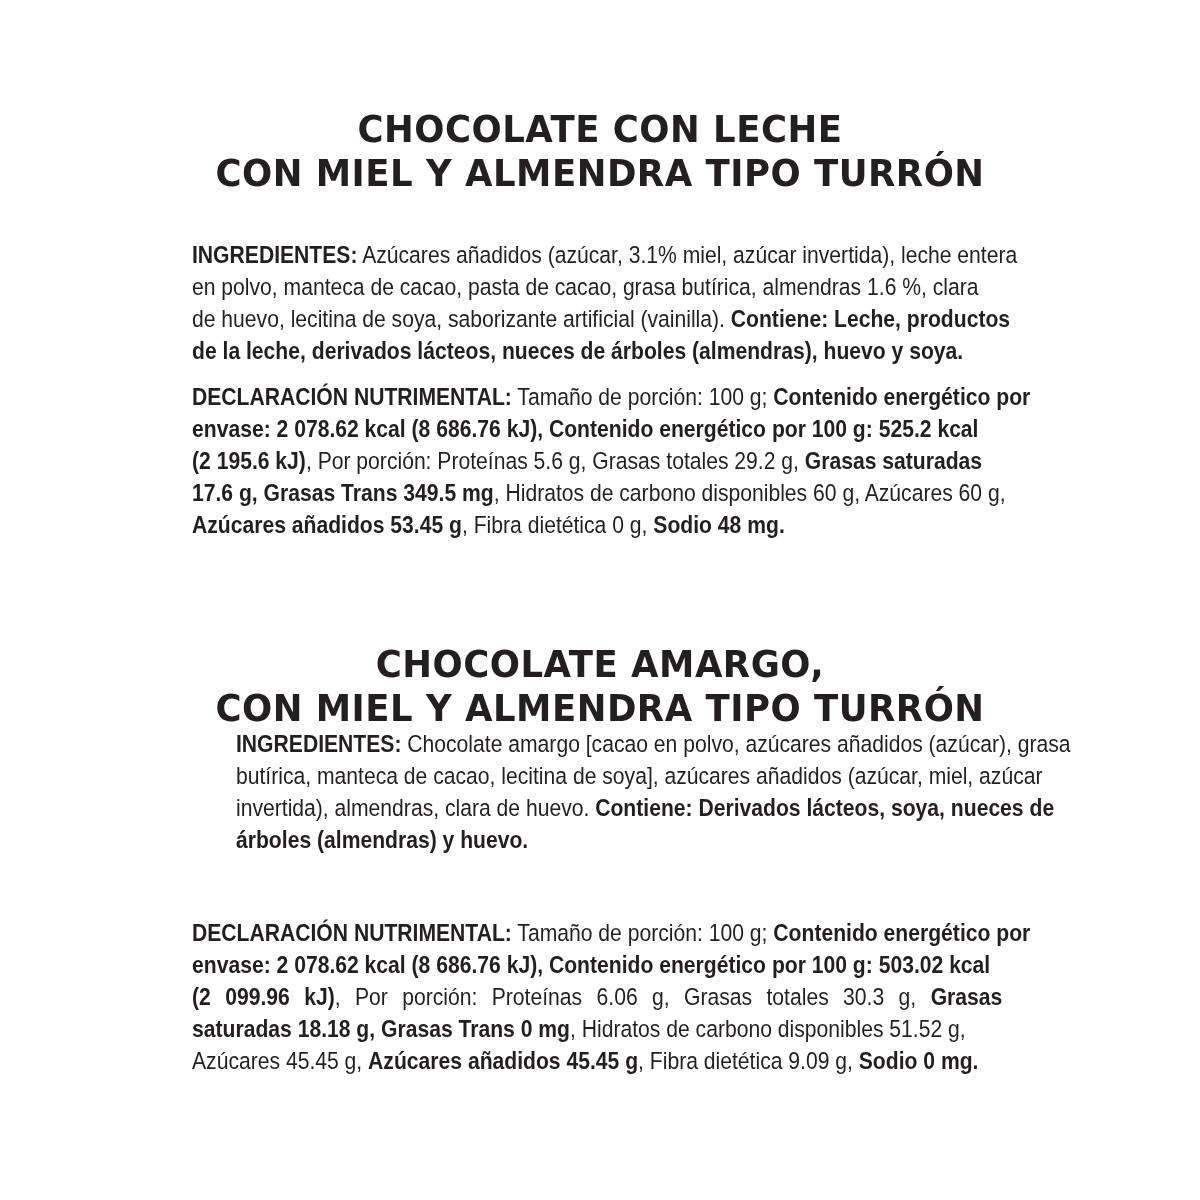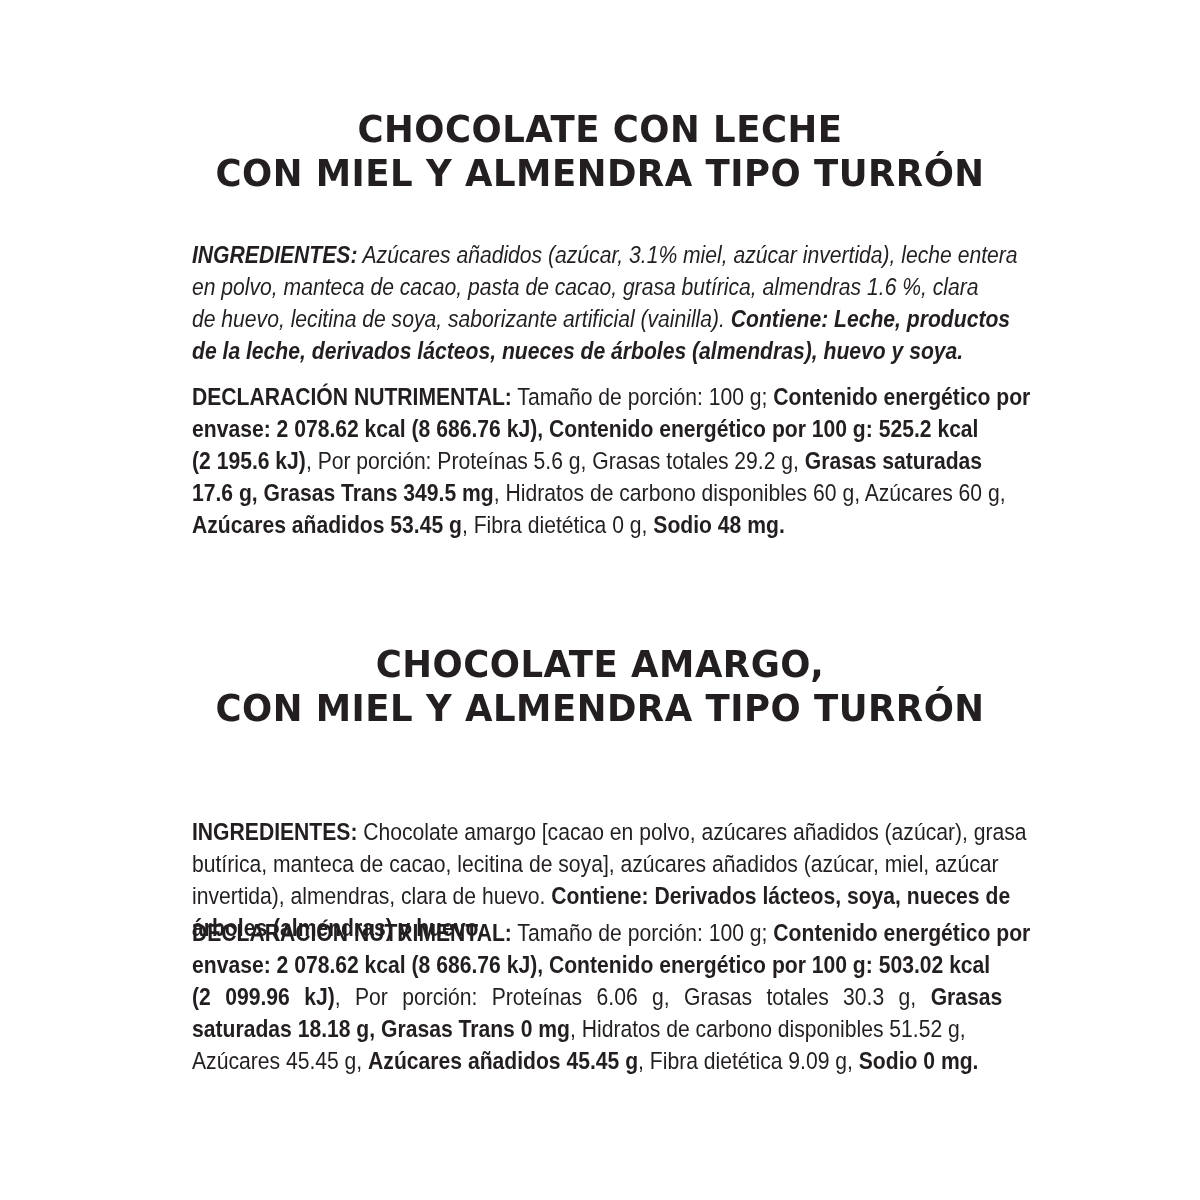--- a/index.html
+++ b/index.html
@@ -50,21 +50,21 @@
     .jrow { display: block; text-align: justify; text-align-last: justify; white-space: normal; }
   </style>
 </head>
 <body>
 
 <div class="title" style="top:108px;">
   <span class="line">CHOCOLATE CON LECHE</span>
   <span class="line">CON MIEL Y ALMENDRA TIPO TURRÓN</span>
 </div>
 
-<div class="section" style="top:239px;font-style:italic;">
+<div class="section" style="top:239px;">
   <p class="para">
     <span class="line-row"><b>INGREDIENTES:</b><span> Azúcares añadidos (azúcar, 3.1% miel, azúcar invertida), leche entera</span></span>
     <span class="line-row"><span>en polvo, manteca de cacao, pasta de cacao, grasa butírica, almendras 1.6 %, clara</span></span>
     <span class="line-row"><span>de huevo, lecitina de soya, saborizante artificial (vainilla). </span><b>Contiene: Leche, productos</b></span>
     <span class="line-row"><b>de la leche, derivados lácteos, nueces de árboles (almendras), huevo y soya.</b></span>
   </p>
 </div>
 
 <div class="section" style="top:381px;">
   <p class="para">
@@ -74,21 +74,21 @@
     <span class="line-row"><b>17.6 g, Grasas Trans 349.5 mg</b><span>, Hidratos de carbono disponibles 60 g, Azúcares 60 g,</span></span>
     <span class="line-row"><b>Azúcares añadidos 53.45 g</b><span>, Fibra dietética 0 g, </span><b>Sodio 48 mg.</b></span>
   </p>
 </div>
 
 <div class="title" style="top:643px;">
   <span class="line">CHOCOLATE AMARGO,</span>
   <span class="line">CON MIEL Y ALMENDRA TIPO TURRÓN</span>
 </div>
 
-<div class="section" style="top:816px;">
+<div class="section" style="top:728px;margin-left:44px;">
   <p class="para">
     <span class="line-row"><b>INGREDIENTES:</b><span> Chocolate amargo [cacao en polvo, azúcares añadidos (azúcar), grasa</span></span>
     <span class="line-row"><span>butírica, manteca de cacao, lecitina de soya], azúcares añadidos (azúcar, miel, azúcar</span></span>
     <span class="line-row"><span>invertida), almendras, clara de huevo. </span><b>Contiene: Derivados lácteos, soya, nueces de</b></span>
     <span class="line-row"><b>árboles (almendras) y huevo.</b></span>
   </p>
 </div>
 
 <div class="section" style="top:917px;">
   <p class="para">

